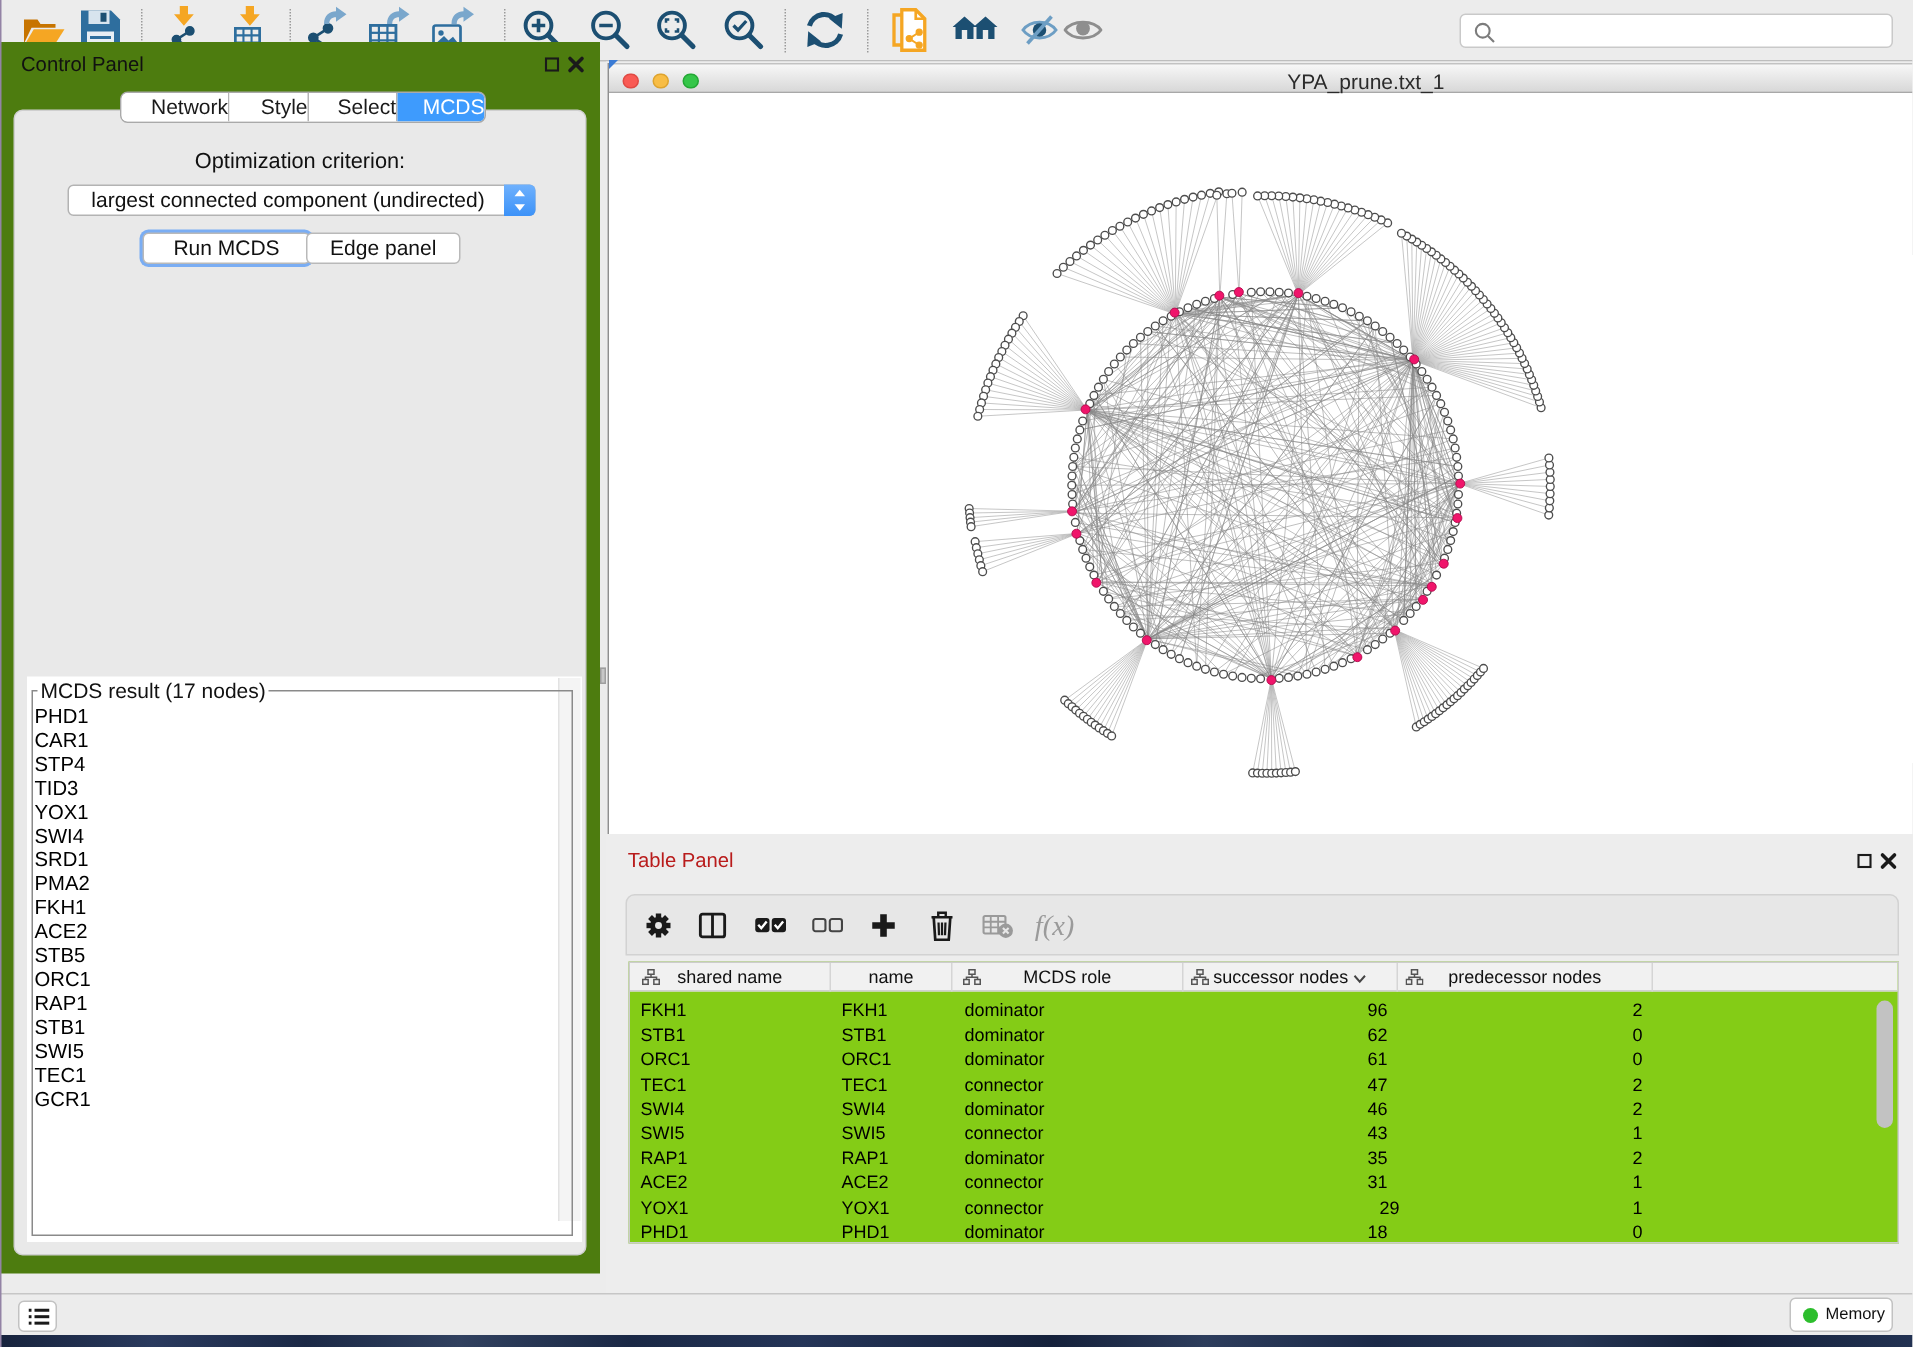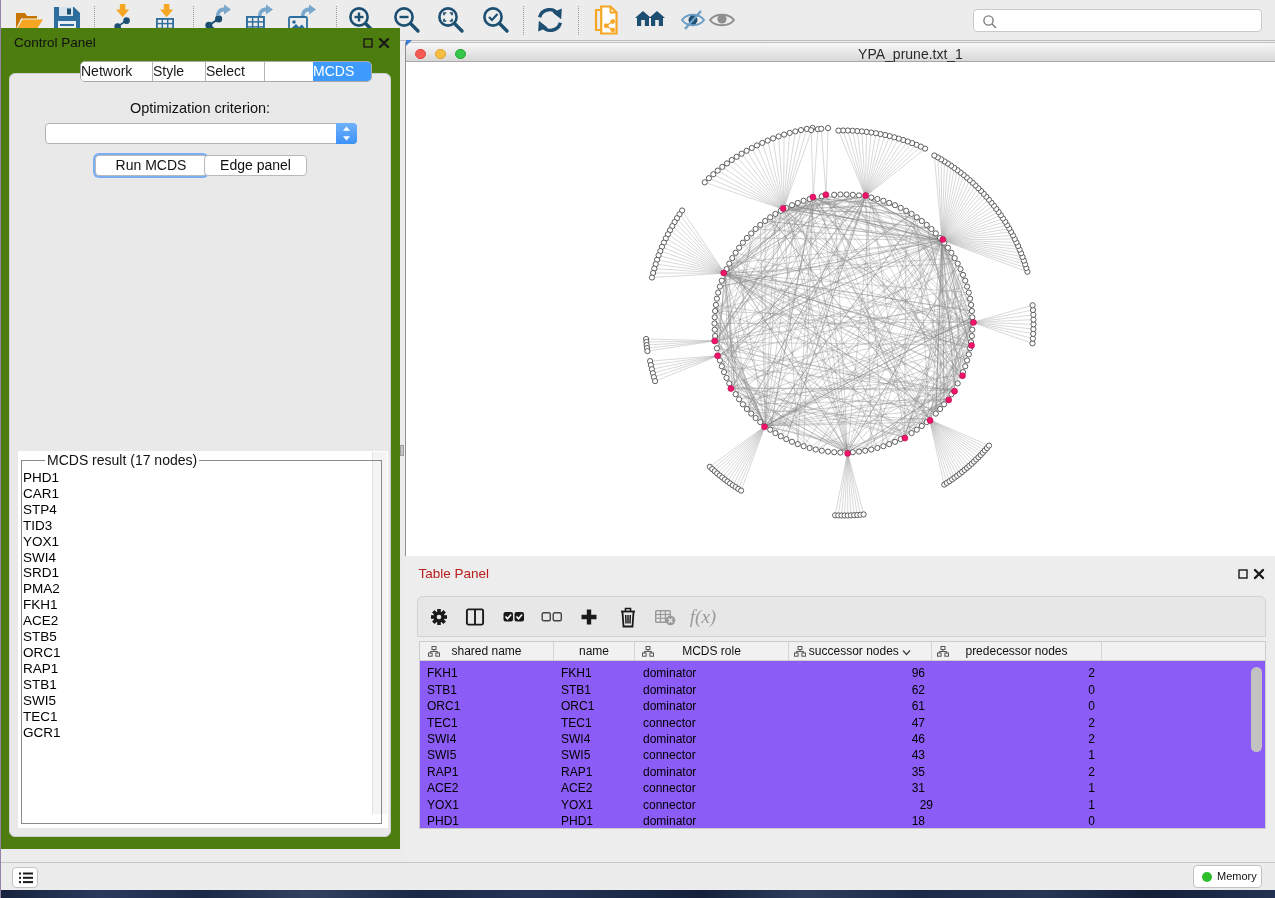--- a/index.html
+++ b/index.html
@@ -9,53 +9,53 @@
 
 #toolbar { position:absolute; left:0; top:0; width:1275px; height:41px; background:#ececec; border-bottom:1px solid #bdbdbd; }
 .sep { position:absolute; top:6px; height:29px; width:0; border-left:1px dotted #9a9a9a; }
 #searchbox { position:absolute; left:973px; top:9px; width:289px; height:23px; background:#fff; border:1px solid #c9c9c9; border-radius:4px; }
 
 #leftpanel { position:absolute; left:0; top:28px; width:400px; height:821px; background:#4d7c0f; }
 #cp-title { position:absolute; left:14px; top:7px; font-size:13.5px; color:#111; }
 #cp-box { position:absolute; left:9px; top:45px; width:382px; height:764px; background:#e9e9e9; border:1px solid #cfcfcf; border-radius:6px; }
 
 .tabgroup { position:absolute; display:flex; border:1px solid #a9a9a9; border-radius:5px; background:#fff; overflow:hidden; }
-.tab { font-size:14px; color:#1a1a1a; text-align:left; line-height:19px; border-right:1px solid #b5b5b5; background:#fff; }
+.tab { font-size:14px; color:#1a1a1a; text-align:right; line-height:19px; border-right:1px solid #b5b5b5; background:#fff; }
 .tab:last-child { border-right:none; }
-.tab.sel { background:#3e9bfd; color:#fff;margin-left:48px; }
+.tab.sel { background:#3e9bfd; color:#fff; }
 #cp-tabs { left:80px; top:33px; height:21px; }
 #cp-tabs .tab { line-height:19px; }
 
 #optlabel { position:absolute; left:0; top:72px; width:400px; text-align:center; font-size:14.5px; color:#111; }
 #combo { position:absolute; left:45px; top:95px; width:312px; height:21px; background:#fff; border:1px solid #b3b3b3; border-radius:4px; }
 #combo .txt { position:absolute; left:0; top:0; width:292px; height:19px; line-height:19px; text-align:center; font-size:14px; color:#111; }
 #combo .btn { position:absolute; right:-1px; top:-1px; width:21px; height:21px; border-radius:0 4px 4px 0; background:linear-gradient(#6fb1fd,#3c92f8); }
 .btn-w { position:absolute; background:#fff; border:1px solid #b9b9b9; border-radius:4px; font-size:14px; color:#111; text-align:center; }
 #runbtn { left:95px; top:127px; width:112px; height:21px; line-height:19px; box-shadow:0 0 0 2px rgba(94,158,245,.8); }
 #closebtn { left:204px; top:127px; width:103px; height:21px; line-height:19px; }
 
 #resultwrap { position:absolute; left:18px; top:423px; width:370px; height:377px; background:#fff; }
 #fieldset { position:absolute; left:3px; top:9px; width:361px; height:364px; border:1px solid #8a8a8a; }
-#fslabel { position:absolute; left:3px; top:-9px; background:#fff; padding:0 2px; font-size:14px; color:#111;margin-left:20px; }
+#fslabel { position:absolute; left:3px; top:-9px; background:#fff; padding:0 2px; font-size:14px; color:#111; }
 #mlist { position:absolute; left:1px; top:9px; font-size:13.5px; color:#000; line-height:15.9px; }
 #mtrack { position:absolute; right:1px; top:1px; width:15px; height:362px; background:#f4f4f4; border-left:1px solid #e2e2e2; }
 
 #split-handle { position:absolute; left:400px; top:445px; width:4px; height:11px; background:#c7c7c7; border:1px solid #9f9f9f; }
 
 #rightarea { position:absolute; left:404px; top:41px; width:871px; height:821px; background:#ededed; }
 
 #netwin { position:absolute; left:0.5px; top:1px; width:870.5px; height:514px; border-left:1px solid #8f8f8f; background:#fff; }
 #nettitle { position:absolute; left:0; top:0; width:100%; height:20px; background:linear-gradient(#f7f7f7,#d8d8d8); border-bottom:1px solid #a8a8a8; border-top:1px solid #c2c2c2; }
 .light { position:absolute; top:5.5px; width:10.5px; height:10.5px; border-radius:50%; }
 #nettitle .t { position:absolute; left:445px; top:2.5px; width:120px; text-align:center; font-size:14px; color:#2b2b2b; }
 #netcanvas { position:absolute; left:0; top:21px; width:869px; height:493px; background:#fff; }
 
 #tp-title { position:absolute; left:14.5px; top:525px; font-size:13.5px; color:#b91c1c; }
 #tp-toolbar { position:absolute; left:13px; top:555px; width:849px; height:41px; background:#e7e7e7; border:1px solid #d2d2d2; border-radius:6px 6px 0 0; }
-#tp-table { position:absolute; left:15px; top:600px; width:847px; height:188px; background:#8b5cf6; border:1px solid #cccccc; }
+#tp-table { position:absolute; left:15px; top:600px; width:847px; height:188px; background:#84cc16; border:1px solid #cccccc; }
 #tp-head { position:absolute; left:0; top:0; width:845px; height:19px; background:#f1f1f1; border-bottom:1px solid #d0d0d0; font-size:12px; color:#111; }
 .hcell { position:absolute; top:0; height:19px; line-height:19px; text-align:center; border-right:1px solid #d5d5d5; }
 .trow { position:absolute; font-size:12px; color:#000; height:16px; line-height:16px; }
 .tc { position:absolute; top:0; }
 #tp-scroll { position:absolute; right:3px; top:25px; width:11px; height:85px; background:#c2c2c2; border-radius:6px; }
 #tabs2 { left:257px; top:792px; height:21px; }
 
 #statusbar { position:absolute; left:0; top:862px; width:1275px; height:28px; background:#ececec; border-top:1px solid #c6c6c6; }
 #hambtn { position:absolute; left:12px; top:4px; width:26px; height:21px; background:#fff; border:1px solid #c2c2c2; border-radius:4px; }
 #membtn { position:absolute; right:13px; top:2px; width:69px; height:23px; background:#fff; border:1px solid #c2c2c2; border-radius:4px; font-size:11px; color:#111; line-height:21px; }
@@ -221,20 +221,21 @@
     </svg>
   <div id="cp-box"></div>
   <div class="tabgroup" id="cp-tabs">
     <div class="tab" style="width:72px">Network</div>
     <div class="tab" style="width:53px">Style</div>
     <div class="tab" style="width:59px">Select</div>
     <div class="tab sel" style="width:58px">MCDS</div>
   </div>
   <div id="optlabel">Optimization criterion:</div>
   <div id="combo">
+      <div class="txt">largest connected component (undirected)</div>
       <div class="btn">
         <svg class="abs" style="left:5px;top:3px" width="11" height="15" viewBox="0 0 11 15">
           <path d="M5.5 0.5 L9 4.8 L2 4.8 Z" fill="#fff"></path>
           <path d="M5.5 14.5 L9 10.2 L2 10.2 Z" fill="#fff"></path>
         </svg>
       </div>
     </div>
   <div class="btn-w" id="runbtn">Run MCDS</div>
   <div class="btn-w" id="closebtn">Edge panel</div>
   <div id="resultwrap">

